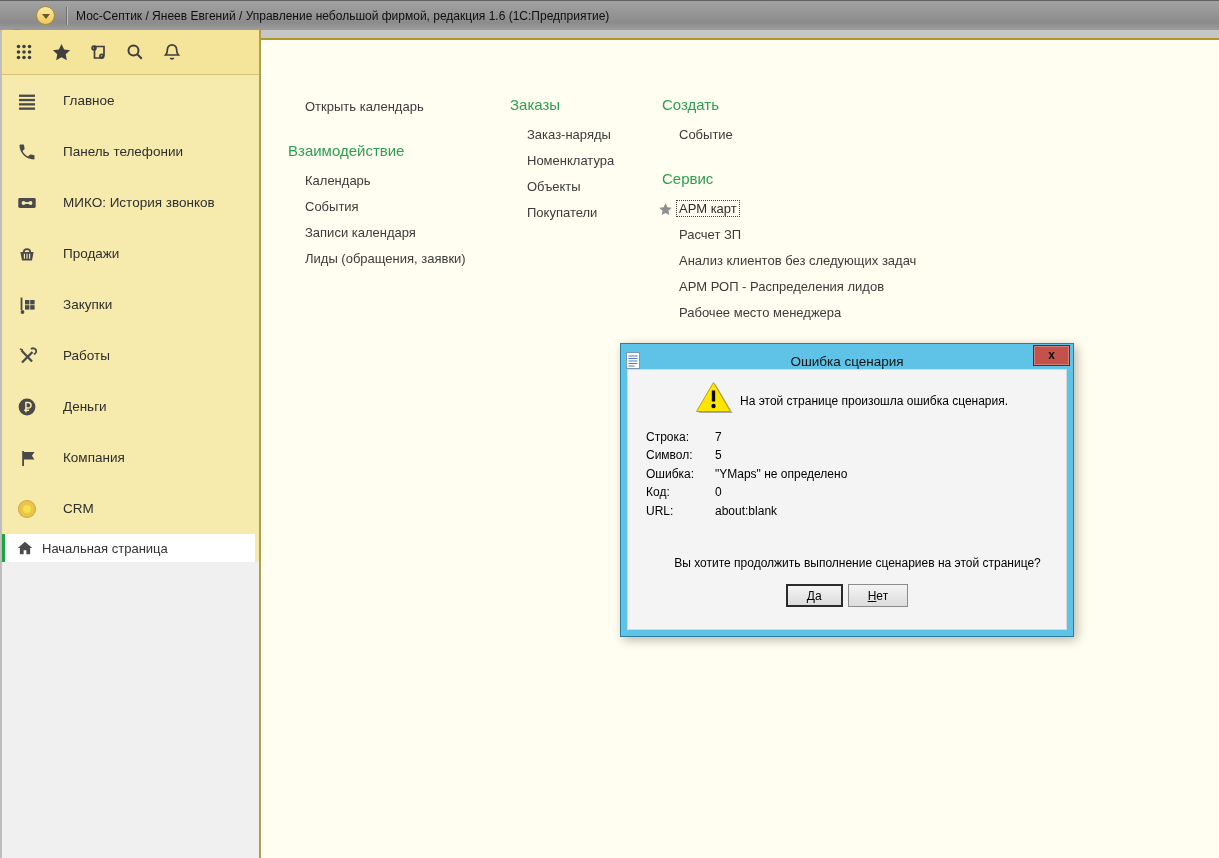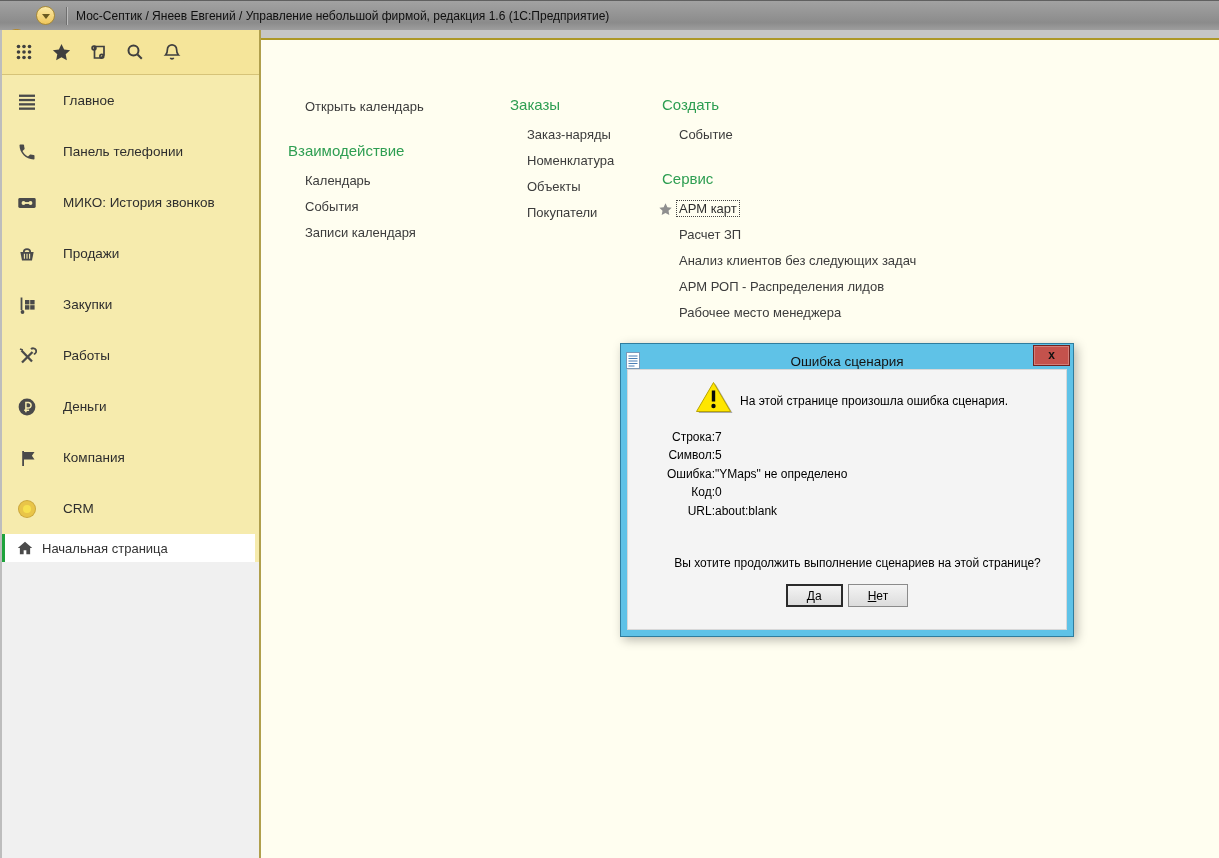--- a/index.html
+++ b/index.html
@@ -62,21 +62,21 @@
   .dlg-close { position:absolute; right:3px; top:1px; width:37px; height:21px; background:#C4524C;
     border:1px solid #6E2320; box-shadow:inset 0 0 0 1px #D47E78; color:#111; font-size:12px;
     font-weight:bold; line-height:17px; text-align:center; cursor:pointer;
     font-family:"Liberation Sans",sans-serif; }
   .dlg-body { position:absolute; left:6px; right:6px; top:25px; bottom:6px; background:#F4F4F4;
     border:1px solid #D8D8D8; }
   .warn-icon { position:absolute; left:66px; top:10px; }
   .dlg-msg { position:absolute; left:112px; top:24px; font-size:12px; color:#000; white-space:nowrap; }
   .dlg-fields { position:absolute; left:18px; top:58px; font-size:12px; color:#000; }
   .f-row { display:flex; line-height:18.4px; }
-  .f-label { width:69px;text-align:right; }
+  .f-label { width:69px; }
   .dlg-question { position:absolute; left:0; right:0; top:186px; text-align:center; font-size:12px; color:#000;margin-left:21px; }
   .dlg-buttons { position:absolute; left:0; right:0; top:214px; display:flex; justify-content:center; gap:5px; }
   .btn { min-width:39px; height:23px; font-size:12px; color:#000; padding:0 19px; cursor:pointer;
     background:linear-gradient(#F4F4F4,#DCDCDC); border:1px solid #8B8B8B;
     font-family:"Liberation Sans",sans-serif; }
   .btn.focused { border:2px solid #2B2B2B; }
 
   svg { display:block; }
 </style>
 </head>
@@ -239,20 +239,21 @@
   <div class="main">
     <div class="top-strip"></div>
     <div class="top-line"></div>
 
     <div class="col col1">
       <div class="link">Открыть календарь</div>
       <div class="sec-header mt18">Взаимодействие</div>
       <div class="link">Календарь</div>
       <div class="link">События</div>
       <div class="link">Записи календаря</div>
+      <div class="link">Лиды (обращения, заявки)</div>
     </div>
 
     <div class="col col2">
       <div class="sec-header">Заказы</div>
       <div class="link">Заказ-наряды</div>
       <div class="link">Номенклатура</div>
       <div class="link">Объекты</div>
       <div class="link">Покупатели</div>
     </div>
 

